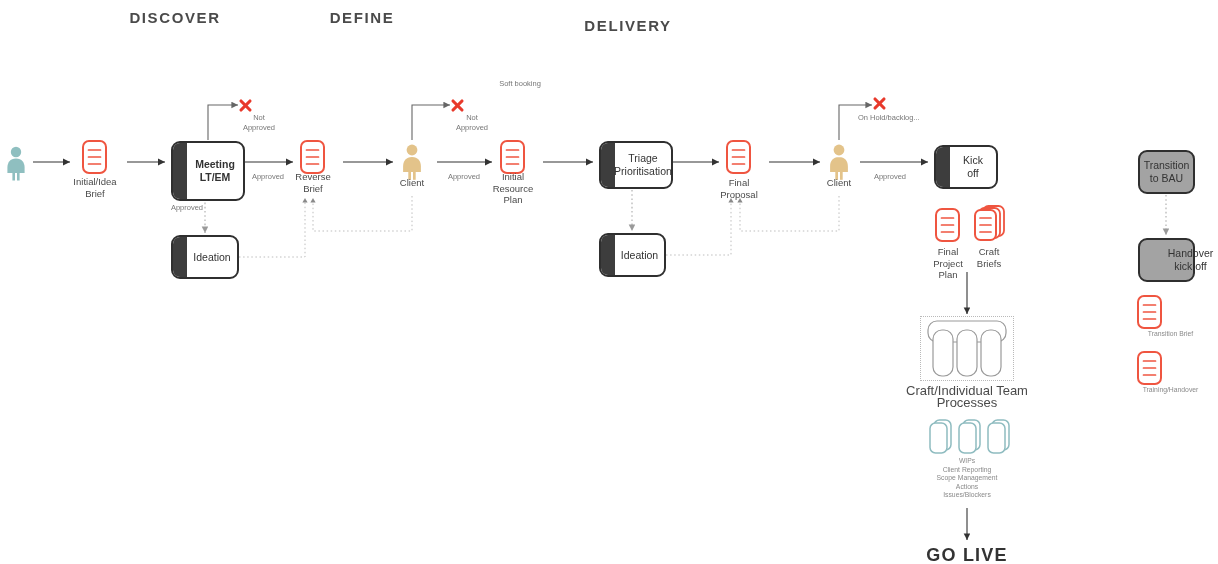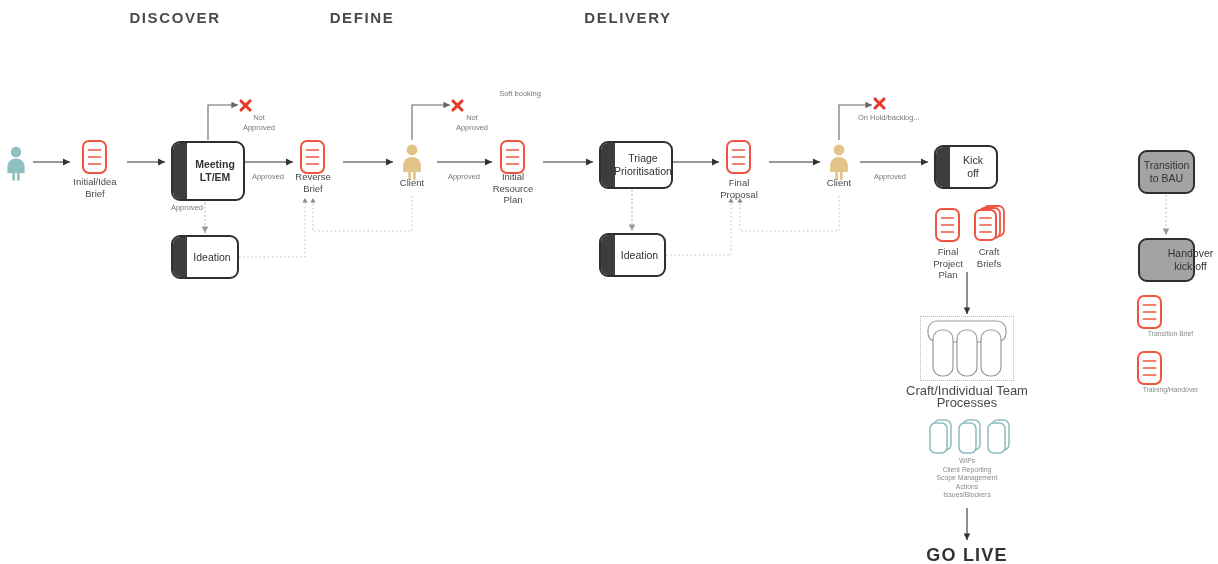--- a/index.html
+++ b/index.html
@@ -73,21 +73,21 @@
 
   svg{overflow:visible;}
 </style>
 </head>
 <body>
 
 <div class="canvas">
 
   <div class="phase" style="left:76px;top:8px;width:198px;">DISCOVER</div>
   <div class="phase" style="left:263px;top:8px;width:198px;">DEFINE</div>
-  <div class="phase" style="left:529px;top:8px;width:198px;">DELIVERY</div>
+  <div class="phase" style="left:529px;top:16px;width:198px;">DELIVERY</div>
 
   <svg class="abs" style="left:0;top:0;" width="1218" height="564" viewBox="0 0 1218 564">
     <defs>
       <marker id="ah" markerWidth="7" markerHeight="7" refX="6" refY="3" orient="auto">
         <path d="M0,0 L6,3 L0,6 z" fill="#333"></path>
       </marker>
       <marker id="ahg" markerWidth="7" markerHeight="7" refX="6" refY="3" orient="auto">
         <path d="M0,0 L6,3 L0,6 z" fill="#666"></path>
       </marker>
       <marker id="ahd" markerWidth="7" markerHeight="7" refX="6" refY="3" orient="auto">
@@ -350,15 +350,15 @@
   <div class="edgelabel" style="left:862px;top:172px;width:56px;">Approved</div>
 
   <div class="edgelabel" style="left:228px;top:113px;width:62px;">Not
 Approved</div>
 
   <div class="edgelabel" style="left:441px;top:113px;width:62px;">Not
 Approved</div>
 
   <div class="edgelabel" style="left:858px;top:113px;width:104px;text-align:left;">On Hold/backlog...</div>
 
-  <div class="edgelabel" style="left:478px;top:89px;width:84px;">Soft booking</div>
+  <div class="edgelabel" style="left:478px;top:79px;width:84px;">Soft booking</div>
 
 </div>
 
 </body></html>

